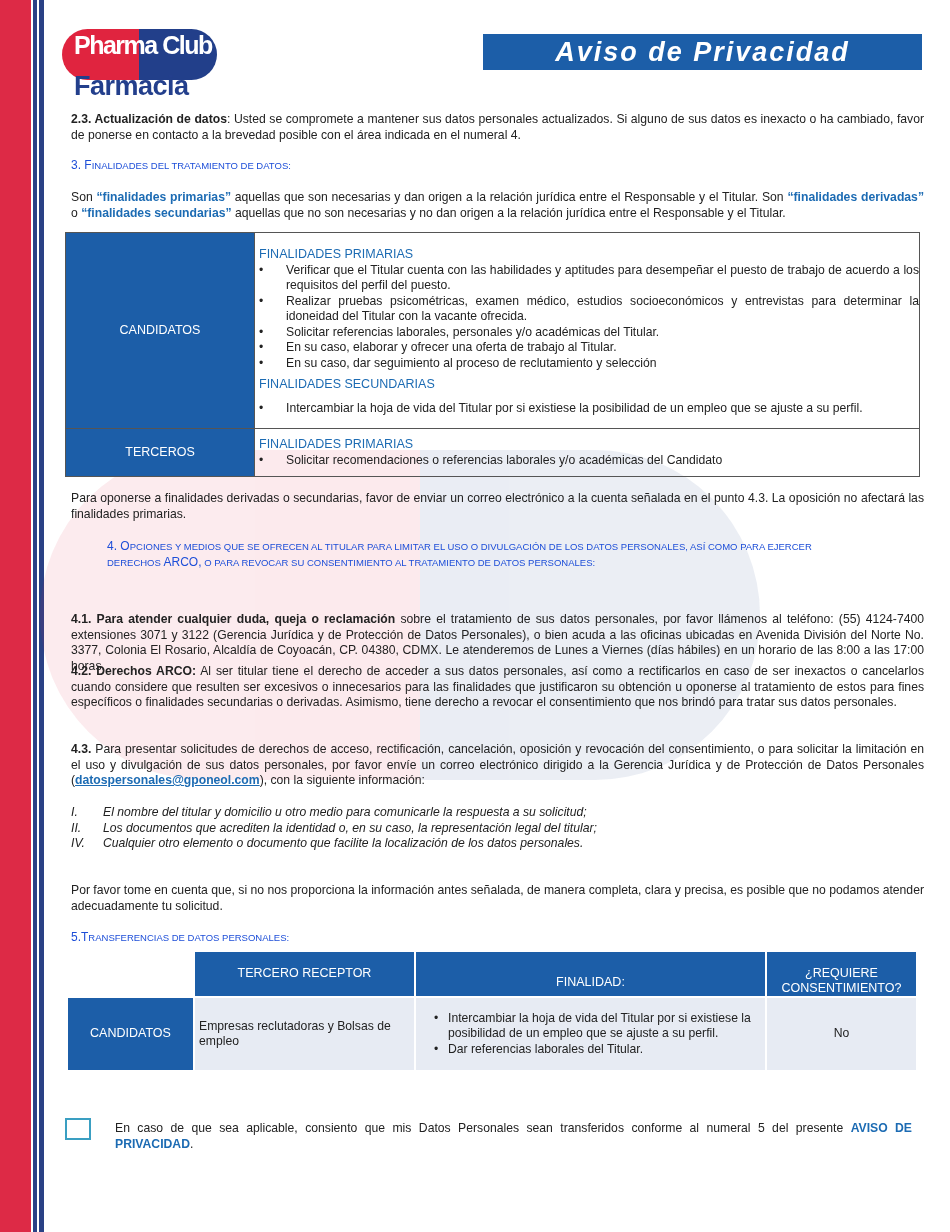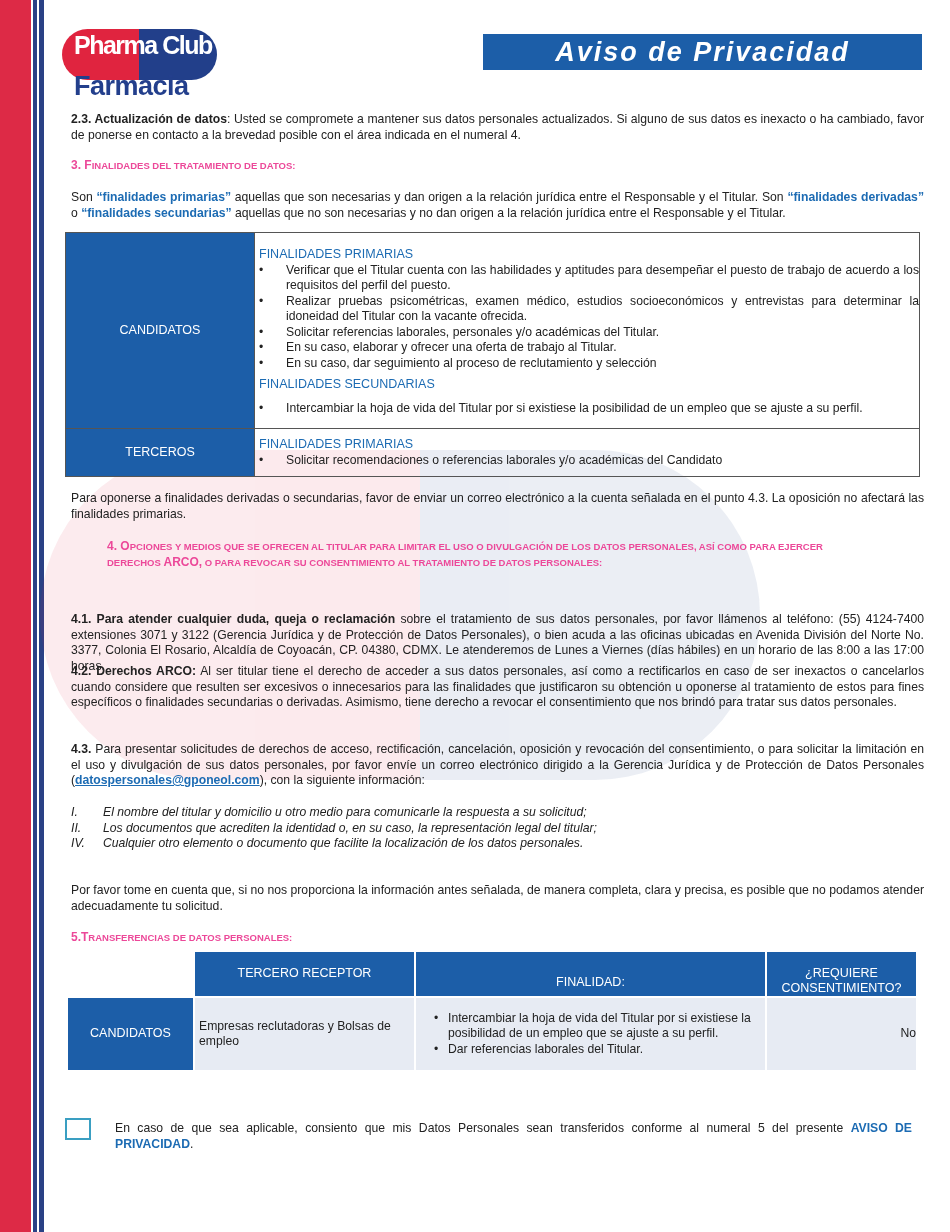--- a/index.html
+++ b/index.html
@@ -16,21 +16,21 @@
   .logo-pill .blue { flex: 1; height: 51px; background: #223f8a; }
   .logo-text { position: absolute; left: 12px; top: 9px; font-weight: bold; font-size: 25px; color: #fff; letter-spacing: -1.5px; font-family: "Liberation Sans", sans-serif; }
   .logo-sub { position: absolute; left: 12px; top: 50px; font-weight: bold; font-size: 27px; color: #233f8c; letter-spacing: -0.5px; }
 
   .title-bar { position: absolute; left: 483px; top: 34px; width: 439px; height: 36px; background: #1c5ea8; color: #fff; font-style: italic; font-weight: bold; font-size: 27px; text-align: center; line-height: 36px; letter-spacing: 2px; }
 
   .content { position: absolute; left: 71px; width: 853px; }
   p.just { text-align: justify; }
   .blue { color: #1c6bb3; }
   .bold { font-weight: bold; }
-  .section-title { color: #ec4899; font-weight: bold; font-size: 12px; }
+  .section-title { color: #1d4ed8; font-weight: normal; font-size: 12px; }
   .section-title .sc { font-size: 9.5px; }
 
   
   .wm { position: absolute; left: 40px; top: 450px; width: 720px; height: 330px; opacity: 0.09; pointer-events: none; }
   .wm .wr { position: absolute; left: 0; top: 0; width: 380px; height: 330px; background: #e0243f; border-radius: 165px 0 0 165px; }
   .wm .wb { position: absolute; left: 380px; top: 0; width: 340px; height: 330px; background: #223f8a; border-radius: 0 165px 165px 0; }
 
   table { border-collapse: collapse; }
   .t1 { position: absolute; left: 65px; top: 232px; width: 855px; }
   .t1 td { border: 1px solid #555; vertical-align: top; }
@@ -179,21 +179,21 @@
   </tr>
   <tr style="height:74px;">
     <td class="lab">CANDIDATOS</td>
     <td style="padding-left:4px;">Empresas reclutadoras y Bolsas de empleo</td>
     <td style="padding-left:12px;">
       <ul>
         <li>Intercambiar la hoja de vida del Titular por si existiese la posibilidad de un empleo que se ajuste a su perfil.</li>
         <li>Dar referencias laborales del Titular.</li>
       </ul>
     </td>
-    <td style="text-align:right;">No</td>
+    <td style="text-align:center;">No</td>
   </tr>
 </tbody>
   </table>
 
 <div class="checkbox"></div>
 <div class="content" style="top:1121px; left:115px; width:797px;">
   <p class="just"><span>En caso de que sea aplicable, consiento que mis Datos Personales sean transferidos conforme al numeral 5 del presente </span><span class="blue bold">AVISO DE PRIVACIDAD</span><span>.</span></p>
 </div>
 
 </body></html>

